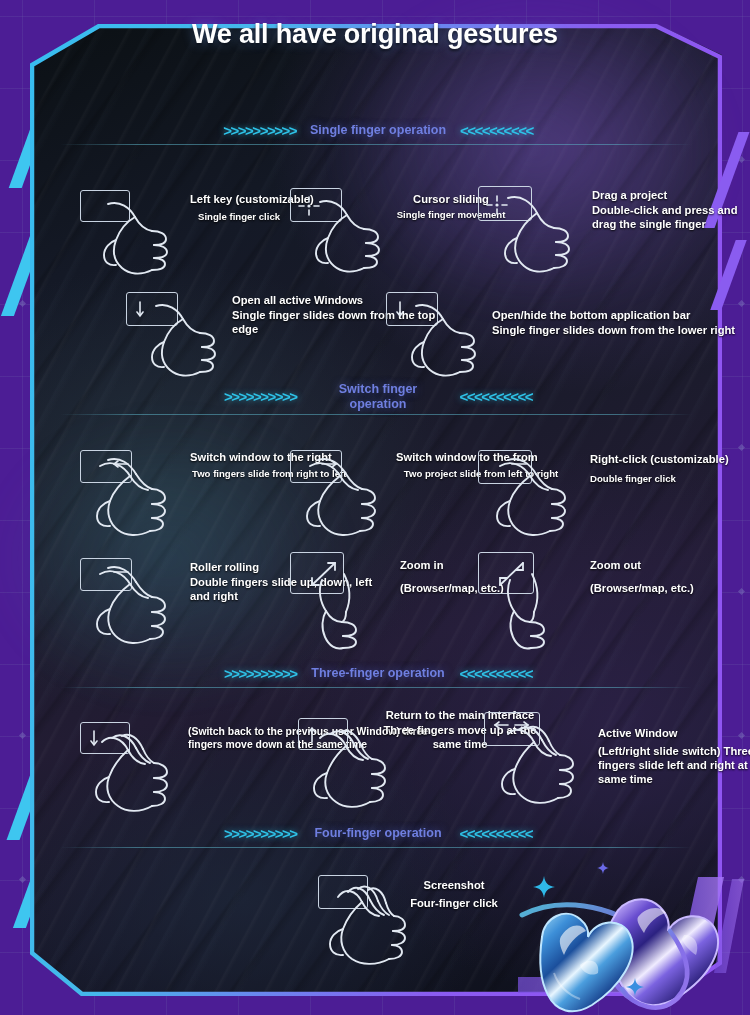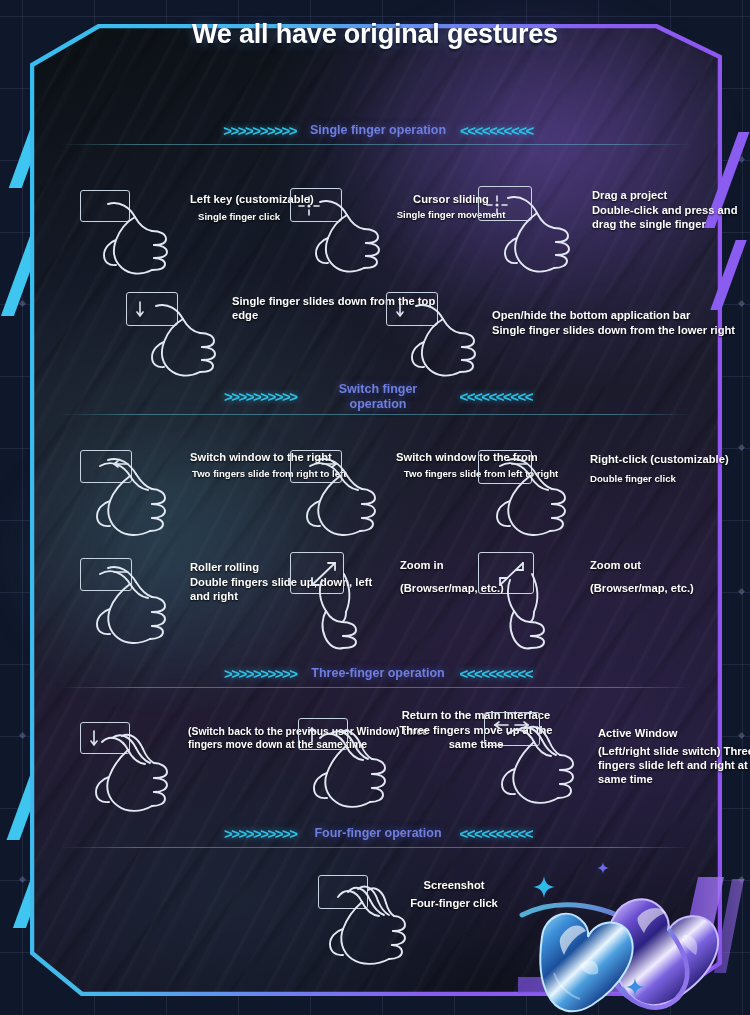--- a/index.html
+++ b/index.html
@@ -5,21 +5,21 @@
   * { box-sizing: border-box; margin: 0; padding: 0; }
   html, body {
     width: 750px; height: 1015px;
     background: #000005;
     font-family: "Liberation Sans", sans-serif;
     overflow: hidden;
   }
   #stage {
     position: relative;
     width: 750px; height: 1015px;
-    background: #0f172a;
+    background: #4c1d95;
     overflow: hidden;
   }
 
   
   .grid-layer {
     position: absolute; inset: 0;
     background-image:
       linear-gradient(to right, rgba(120,130,180,0.16) 1px, transparent 1px),
       linear-gradient(to bottom, rgba(120,130,180,0.16) 1px, transparent 1px);
     background-size: 72px 72px;
@@ -334,20 +334,21 @@
         <g fill="none" stroke="#e2e9f2" stroke-width="1.9" stroke-linecap="round" stroke-linejoin="round">
           <path d="M18 6 C30 2, 40 10, 45 19 C50 28, 56 32, 62 33"></path>
           <path d="M62 33 C70 33, 76 36, 76 41 C76 45, 71 47, 64 47"></path>
           <path d="M64 47 C72 47, 77 50, 77 54 C77 58, 72 60, 64 60"></path>
           <path d="M64 60 C71 60, 75 63, 75 66 C75 70, 70 72, 62 72"></path>
           <path d="M45 19 C38 23, 30 31, 26 42 C22 53, 24 63, 32 70 C39 76, 50 78, 62 72"></path>
           <path d="M26 42 C20 44, 14 50, 14 57 C14 64, 19 68, 26 67"></path>
         </g>
       </svg>
       <div class="g-text" style="left:106px; top:1px; width:230px;">
+        <div class="g-title">Open all active Windows</div>
         <div class="g-title wrap" style="margin-top:1px;">Single finger slides down from the top edge</div>
       </div>
     </div>
 
     <div class="item" style="left:348px; top:262px;">
       <div class="pad" style="left:0; top:0; width:52px; height:34px;"></div>
       <svg style="position:absolute; left:9px; top:8px;" width="10" height="20" viewBox="0 0 10 20">
         <g stroke="#e2e9f2" stroke-width="1.6" stroke-linecap="round" fill="none">
           <line x1="5" y1="2" x2="5" y2="15"></line>
           <path d="M2 12 L5 16 L8 12"></path>
@@ -422,21 +423,21 @@
           <path d="M50 18 C55 26, 60 31, 66 33"></path>
           <path d="M66 33 C73 33, 79 37, 79 42 C79 46, 74 48, 66 48"></path>
           <path d="M66 48 C74 48, 79 51, 79 55 C79 59, 74 62, 66 62"></path>
           <path d="M66 62 C73 62, 77 65, 77 68 C77 72, 72 75, 64 75"></path>
           <path d="M44 20 C36 26, 28 34, 24 45 C20 56, 23 67, 32 74 C40 80, 52 81, 64 75"></path>
           <path d="M24 45 C17 47, 11 53, 11 60 C11 67, 16 71, 24 70"></path>
         </g>
       </svg>
       <div class="g-text" style="left:106px; top:0px; width:170px;">
         <div class="g-title">Switch window to the from</div>
-        <div class="g-sub wrap ctr" style="margin-top:4px;">Two fingers slide from left to right</div>
+        <div class="g-sub wrap ctr" style="margin-top:4px;">Two project slide from left to right</div>
       </div>
     </div>
 
     <div class="item" style="left:440px; top:420px;">
       <div class="pad" style="left:0; top:0; width:54px; height:34px;"></div>
       <svg style="position:absolute; left:32px; top:11px;" width="18" height="6" viewBox="0 0 18 6">
         <line x1="2" y1="3" x2="16" y2="3" stroke="#e2e9f2" stroke-width="1.7" stroke-linecap="round"></line>
       </svg>
       <svg class="hand" style="left:8px; top:6px;" width="96" height="86" viewBox="0 0 96 86">
         <g fill="none" stroke="#e2e9f2" stroke-width="1.9" stroke-linecap="round" stroke-linejoin="round">
@@ -584,21 +585,21 @@
           <path d="M42 20 C46 28, 52 33, 59 34"></path>
           <path d="M50 18 C54 26, 59 31, 64 33"></path>
           <path d="M57 19 C60 26, 64 31, 68 33"></path>
           <path d="M68 33 C75 33, 81 37, 81 42 C81 46, 76 48, 68 48"></path>
           <path d="M68 48 C76 48, 81 51, 81 55 C81 59, 76 62, 68 62"></path>
           <path d="M68 62 C75 62, 79 65, 79 69 C79 73, 74 76, 66 76"></path>
           <path d="M42 20 C34 27, 27 36, 23 47 C19 58, 22 69, 32 76 C40 82, 54 83, 66 76"></path>
           <path d="M23 47 C16 49, 10 55, 10 62 C10 69, 15 73, 23 72"></path>
         </g>
       </svg>
-      <div class="g-text ctr" style="left:100px; top:-10px; width:156px;">
+      <div class="g-text ctr" style="left:84px; top:-10px; width:156px;">
         <div class="g-title wrap">Return to the main interface</div>
         <div class="g-title wrap" style="margin-top:1px;">Three fingers move up at the same time</div>
       </div>
     </div>
 
     <div class="item" style="left:446px; top:682px;">
       <div class="pad" style="left:0; top:0; width:56px; height:34px;"></div>
       <svg style="position:absolute; left:8px; top:8px;" width="40" height="10" viewBox="0 0 40 10">
         <g stroke="#e2e9f2" stroke-width="1.6" stroke-linecap="round" fill="none">
           <line x1="3" y1="5" x2="16" y2="5"></line>

